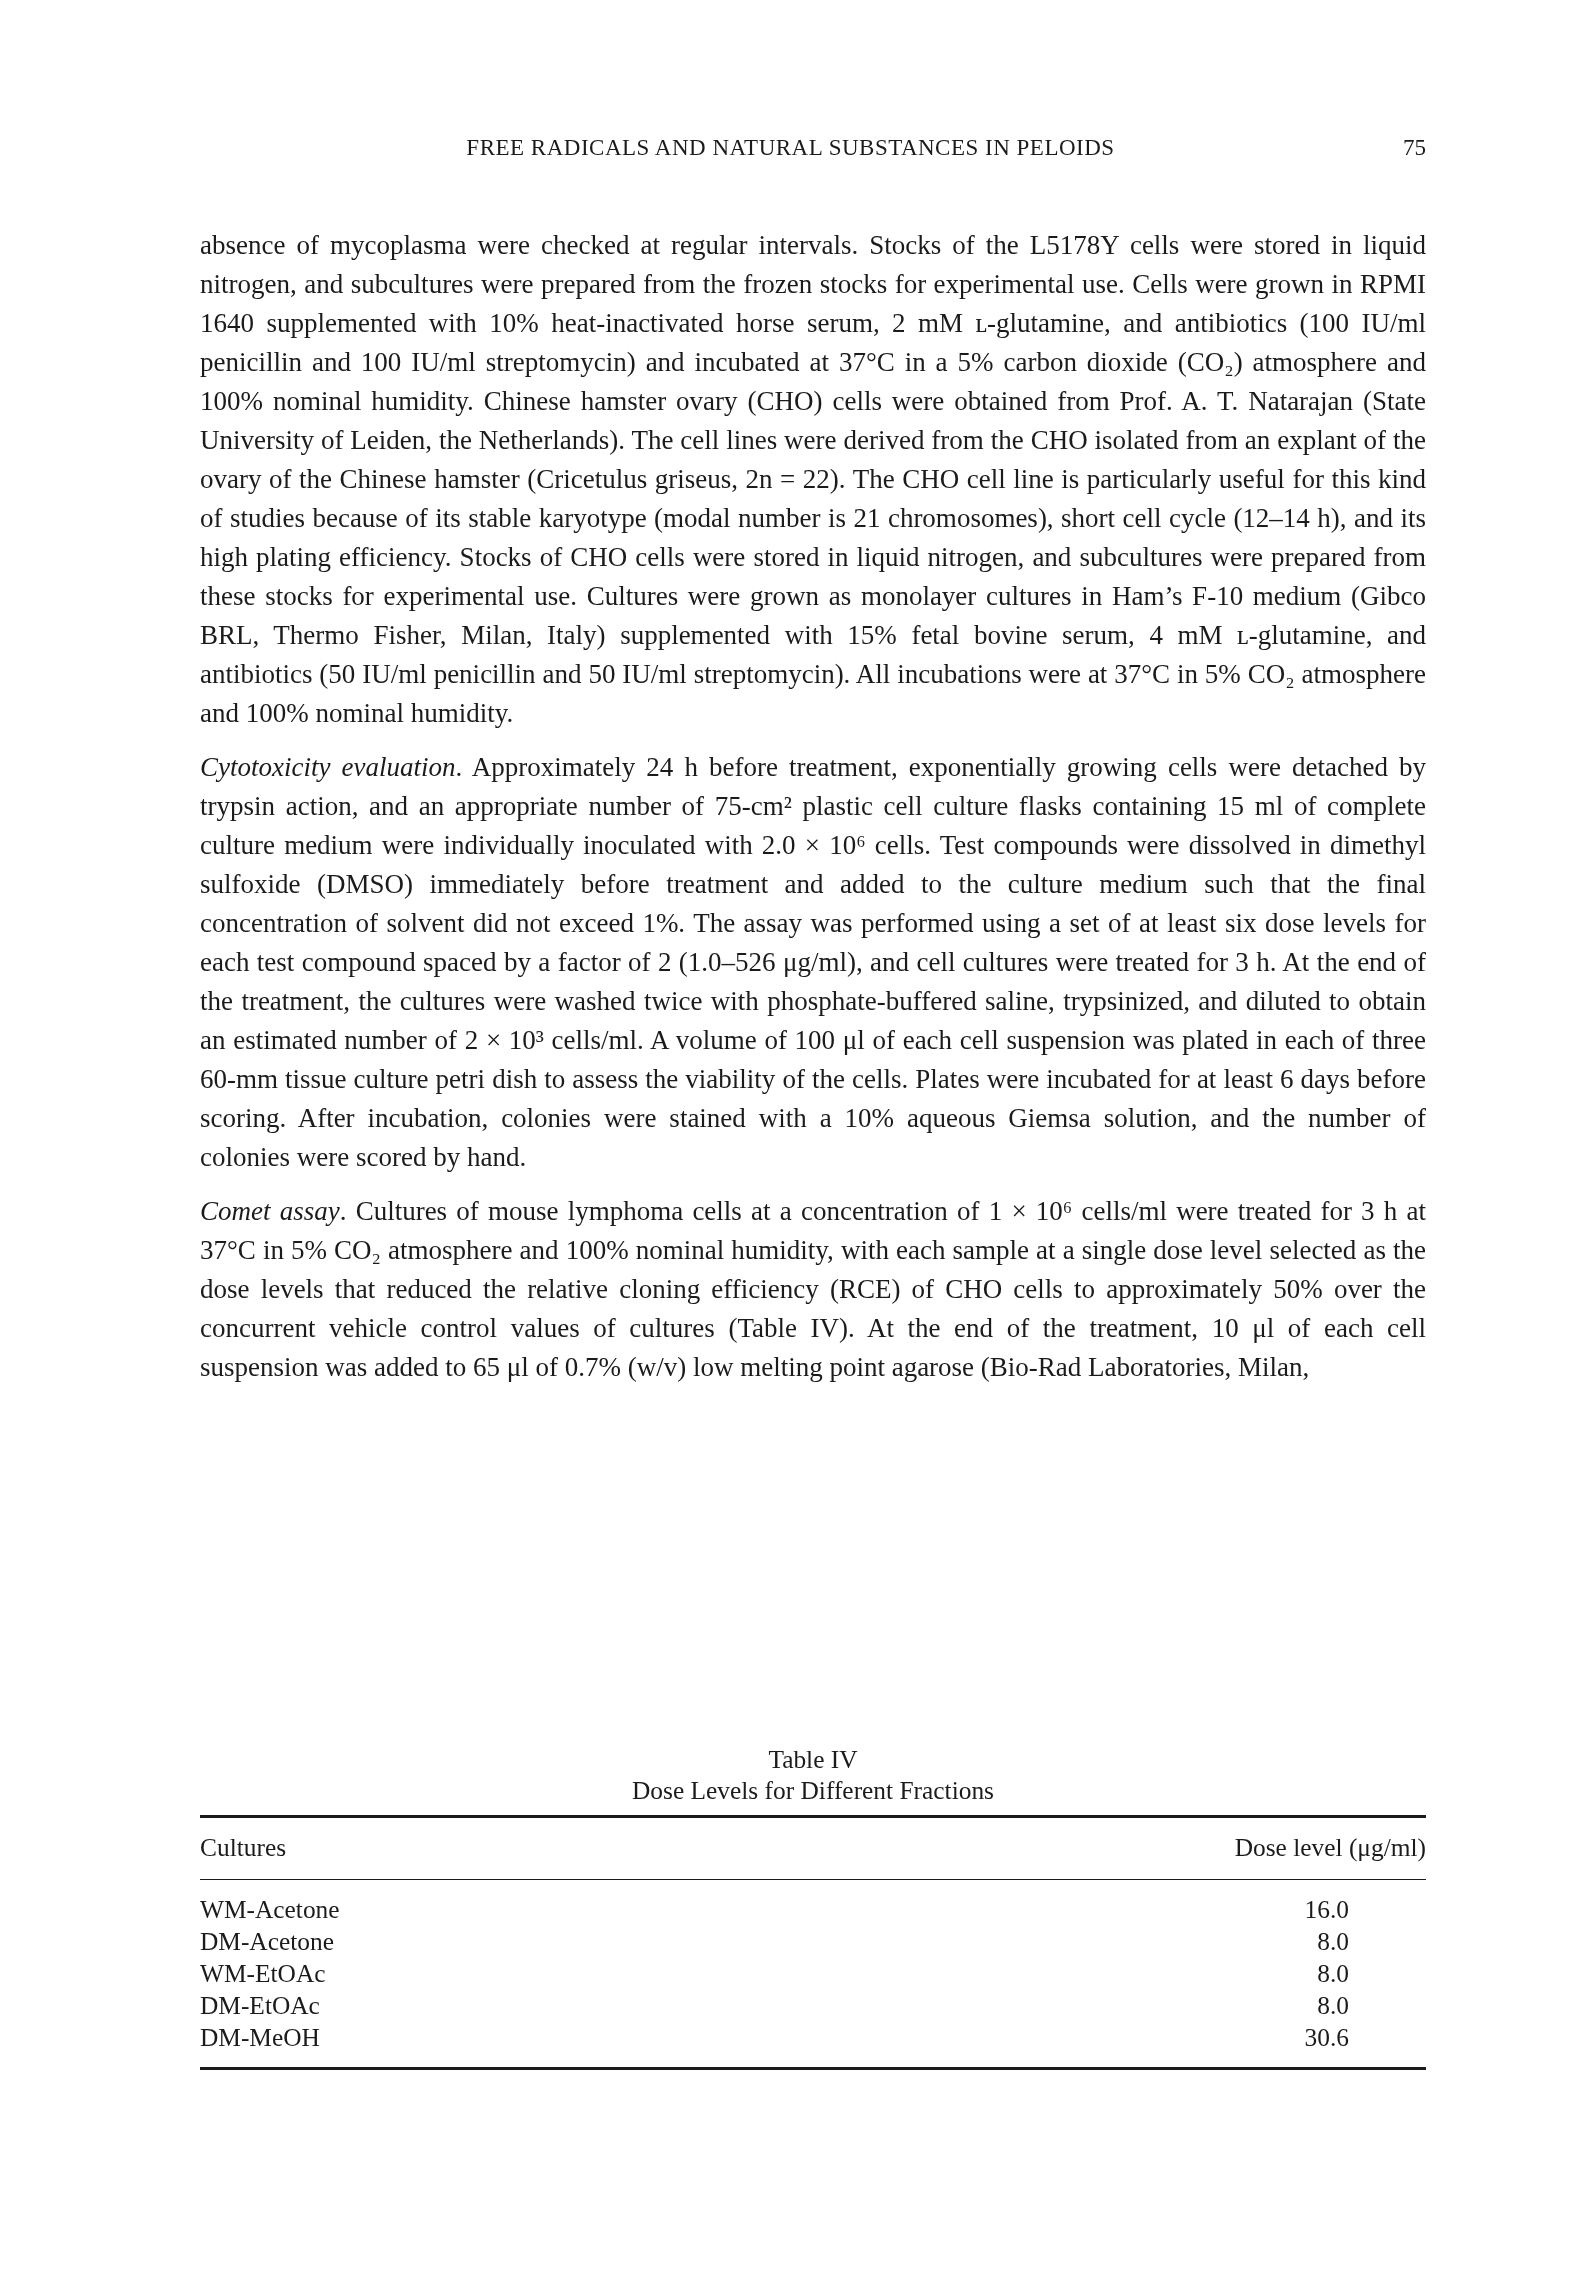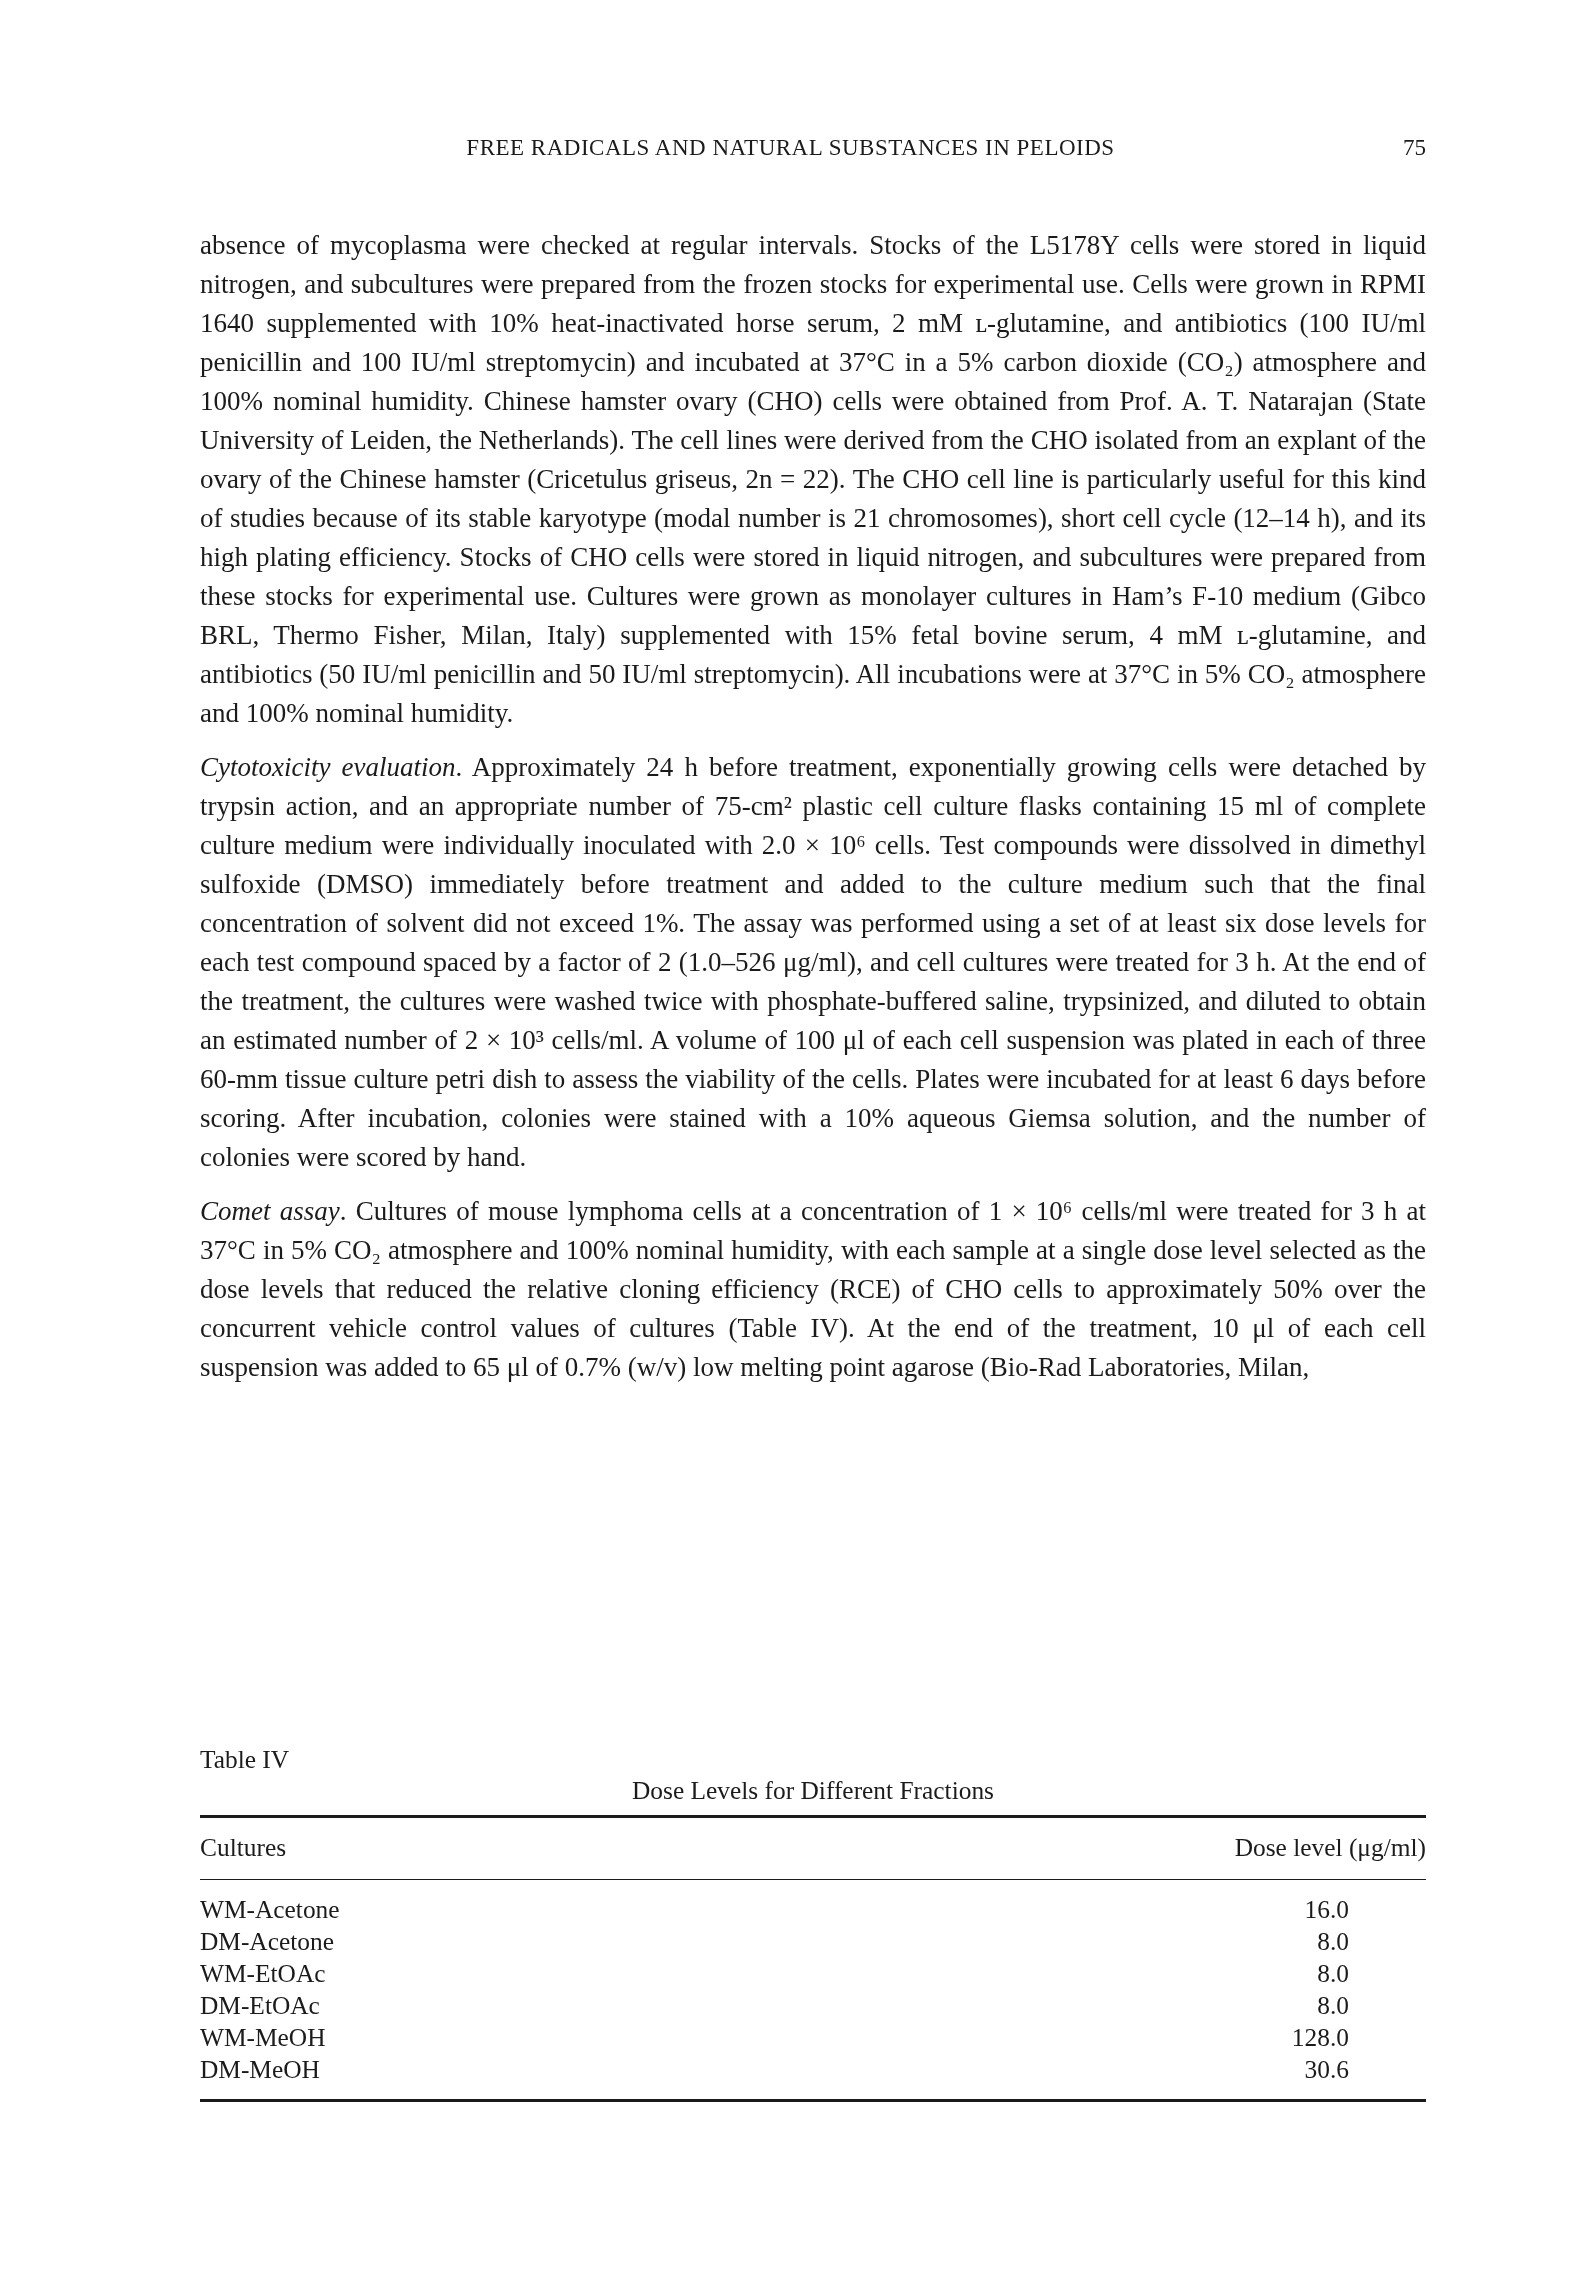--- a/index.html
+++ b/index.html
@@ -58,21 +58,21 @@
   .para-lead { font-style: italic; }
   
   .table-block {
     position: absolute;
     top: 1744px;
     left: 200px;
     width: 1226px;
     font-size: 25.4px;
     line-height: 31px;
   }
-  .table-title { text-align: left; }
+  .table-title { text-align: center; }
   .table-subtitle { text-align: center; margin-bottom: 9.4px; }
   .rule-thick {
     border: none;
     border-top: 3.8px solid #1b1b1b;
     margin: 0;
   }
   .rule-thin {
     border: none;
     border-top: 1.9px solid #1b1b1b;
     margin: 0;
@@ -133,24 +133,20 @@
       </div>
       <div class="trow">
         <span class="tcell-left">WM-EtOAc</span>
         <span class="tcell-right dose-value">8.0</span>
       </div>
       <div class="trow">
         <span class="tcell-left">DM-EtOAc</span>
         <span class="tcell-right dose-value">8.0</span>
       </div>
       <div class="trow">
-        <span class="tcell-left">WM-MeOH</span>
-        <span class="tcell-right dose-value">128.0</span>
-      </div>
-      <div class="trow">
         <span class="tcell-left">DM-MeOH</span>
         <span class="tcell-right dose-value">30.6</span>
       </div>
     </div>
 
     <hr class="rule-thick">
   </section>
 
 </div>
 

